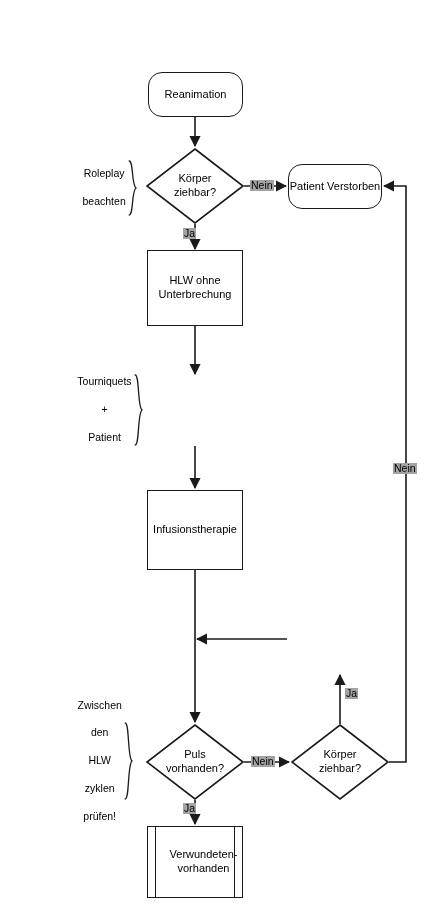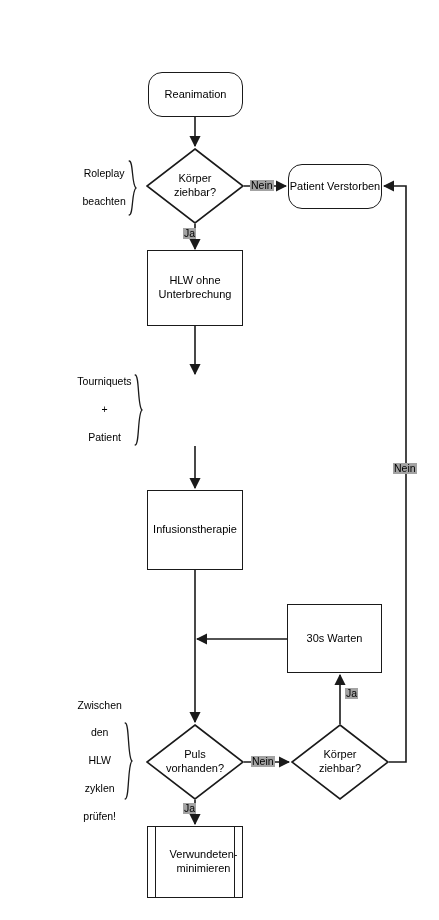--- a/index.html
+++ b/index.html
@@ -155,23 +155,20 @@
       <span>HLW ohne</span><br>
       <span>Unterbrechung</span>
     </span>
   </div>
 
 
   <div class="node process" style="left:147px; top:490px; width:96px; height:80px;">
     <span class="label">Infusionstherapie</span>
   </div>
 
-  <div class="node process" style="left:287px; top:604px; width:95px; height:69px;">
-    <span class="label">30s Warten</span>
-  </div>
 
   <div class="node decision" style="left:146px; top:724px; width:98px; height:76px;">
     <svg class="diamond-shape" viewBox="0 0 98 76" preserveAspectRatio="none">
       <polygon points="49,1 97,38 49,75 1,38" fill="#ffffff" stroke="#1a1a1a" stroke-width="1.6"></polygon>
     </svg>
     <span class="label">
       <span>Puls</span><br>
       <span>vorhanden?</span>
     </span>
   </div>
@@ -184,21 +181,21 @@
       <span>Körper</span><br>
       <span>ziehbar?</span>
     </span>
   </div>
 
   <div class="node process" style="left:147px; top:826px; width:96px; height:72px;padding-left:17px;">
     <span class="subroutine-bar left"></span>
     <span class="subroutine-bar right"></span>
     <span class="label">
       <span>Verwundeten-</span><br>
-      <span>minimieren</span>
+      <span>vorhanden</span>
     </span>
   </div>
 
   <div class="edge-label" style="left:250px; top:180px;">Nein</div>
 
   <div class="edge-label" style="left:183px; top:228px;">Ja</div>
 
   <div class="edge-label" style="left:251px; top:756px;">Nein</div>
 
   <div class="edge-label" style="left:183px; top:803px;">Ja</div>

